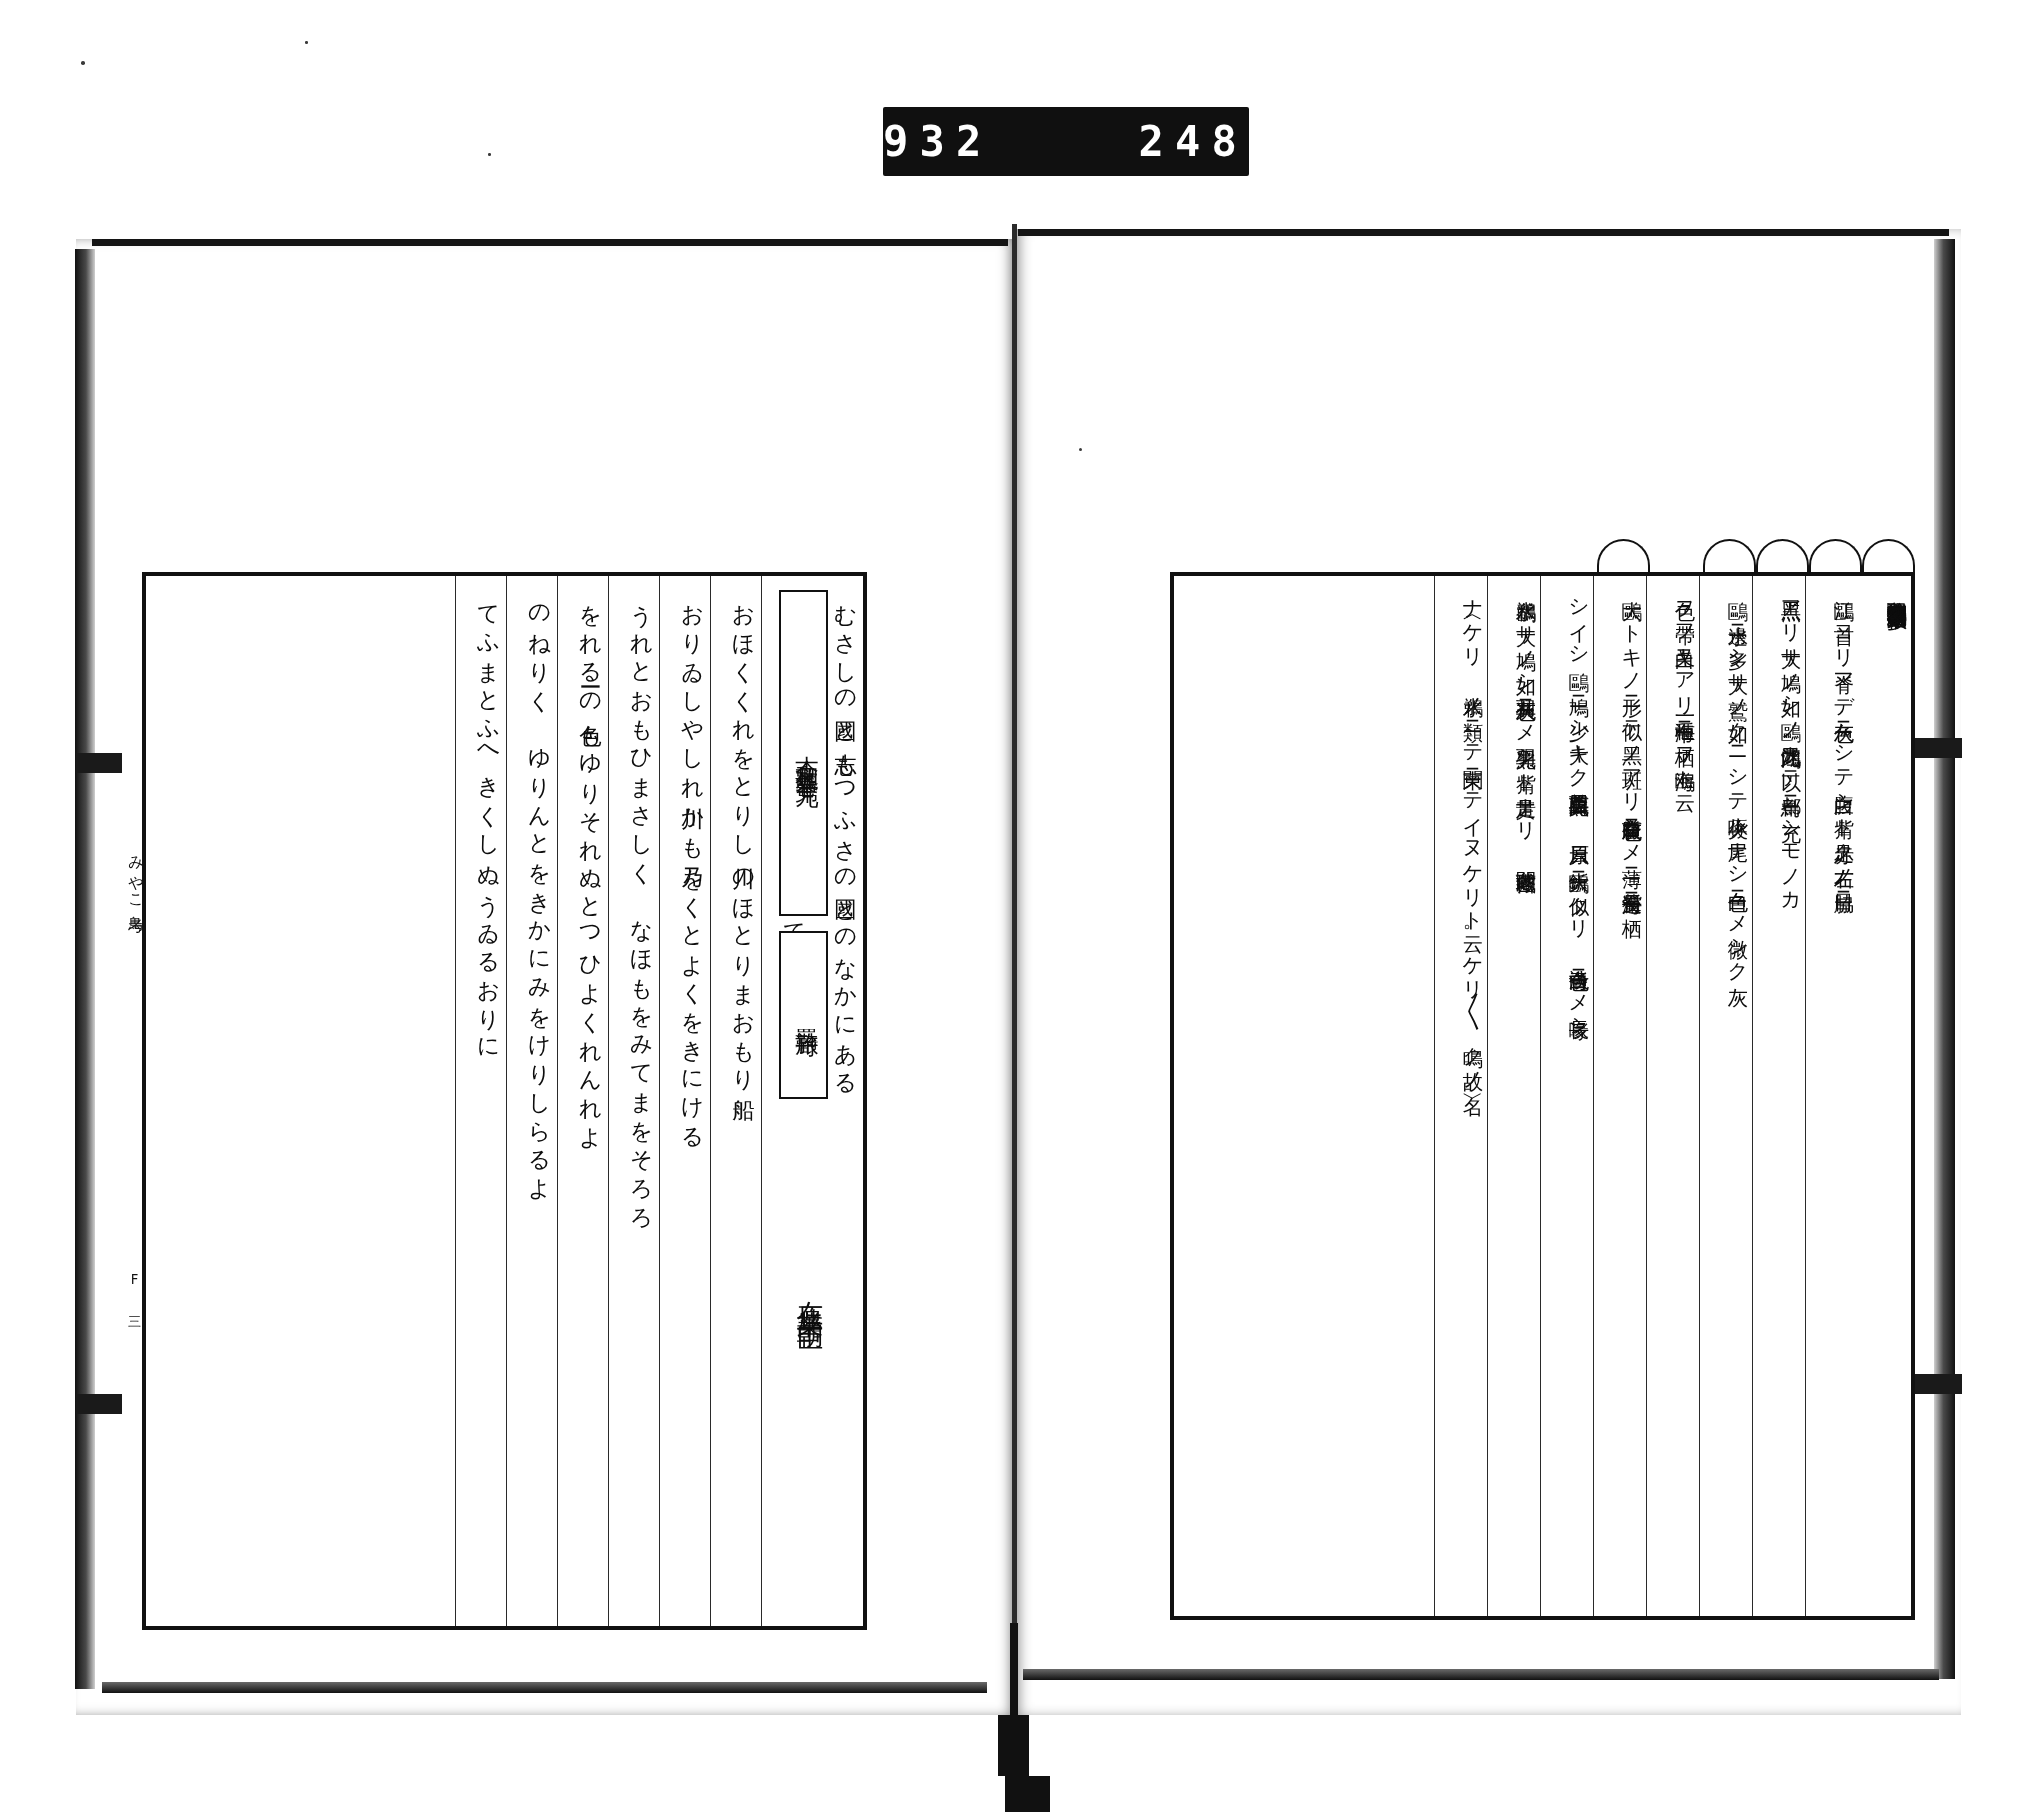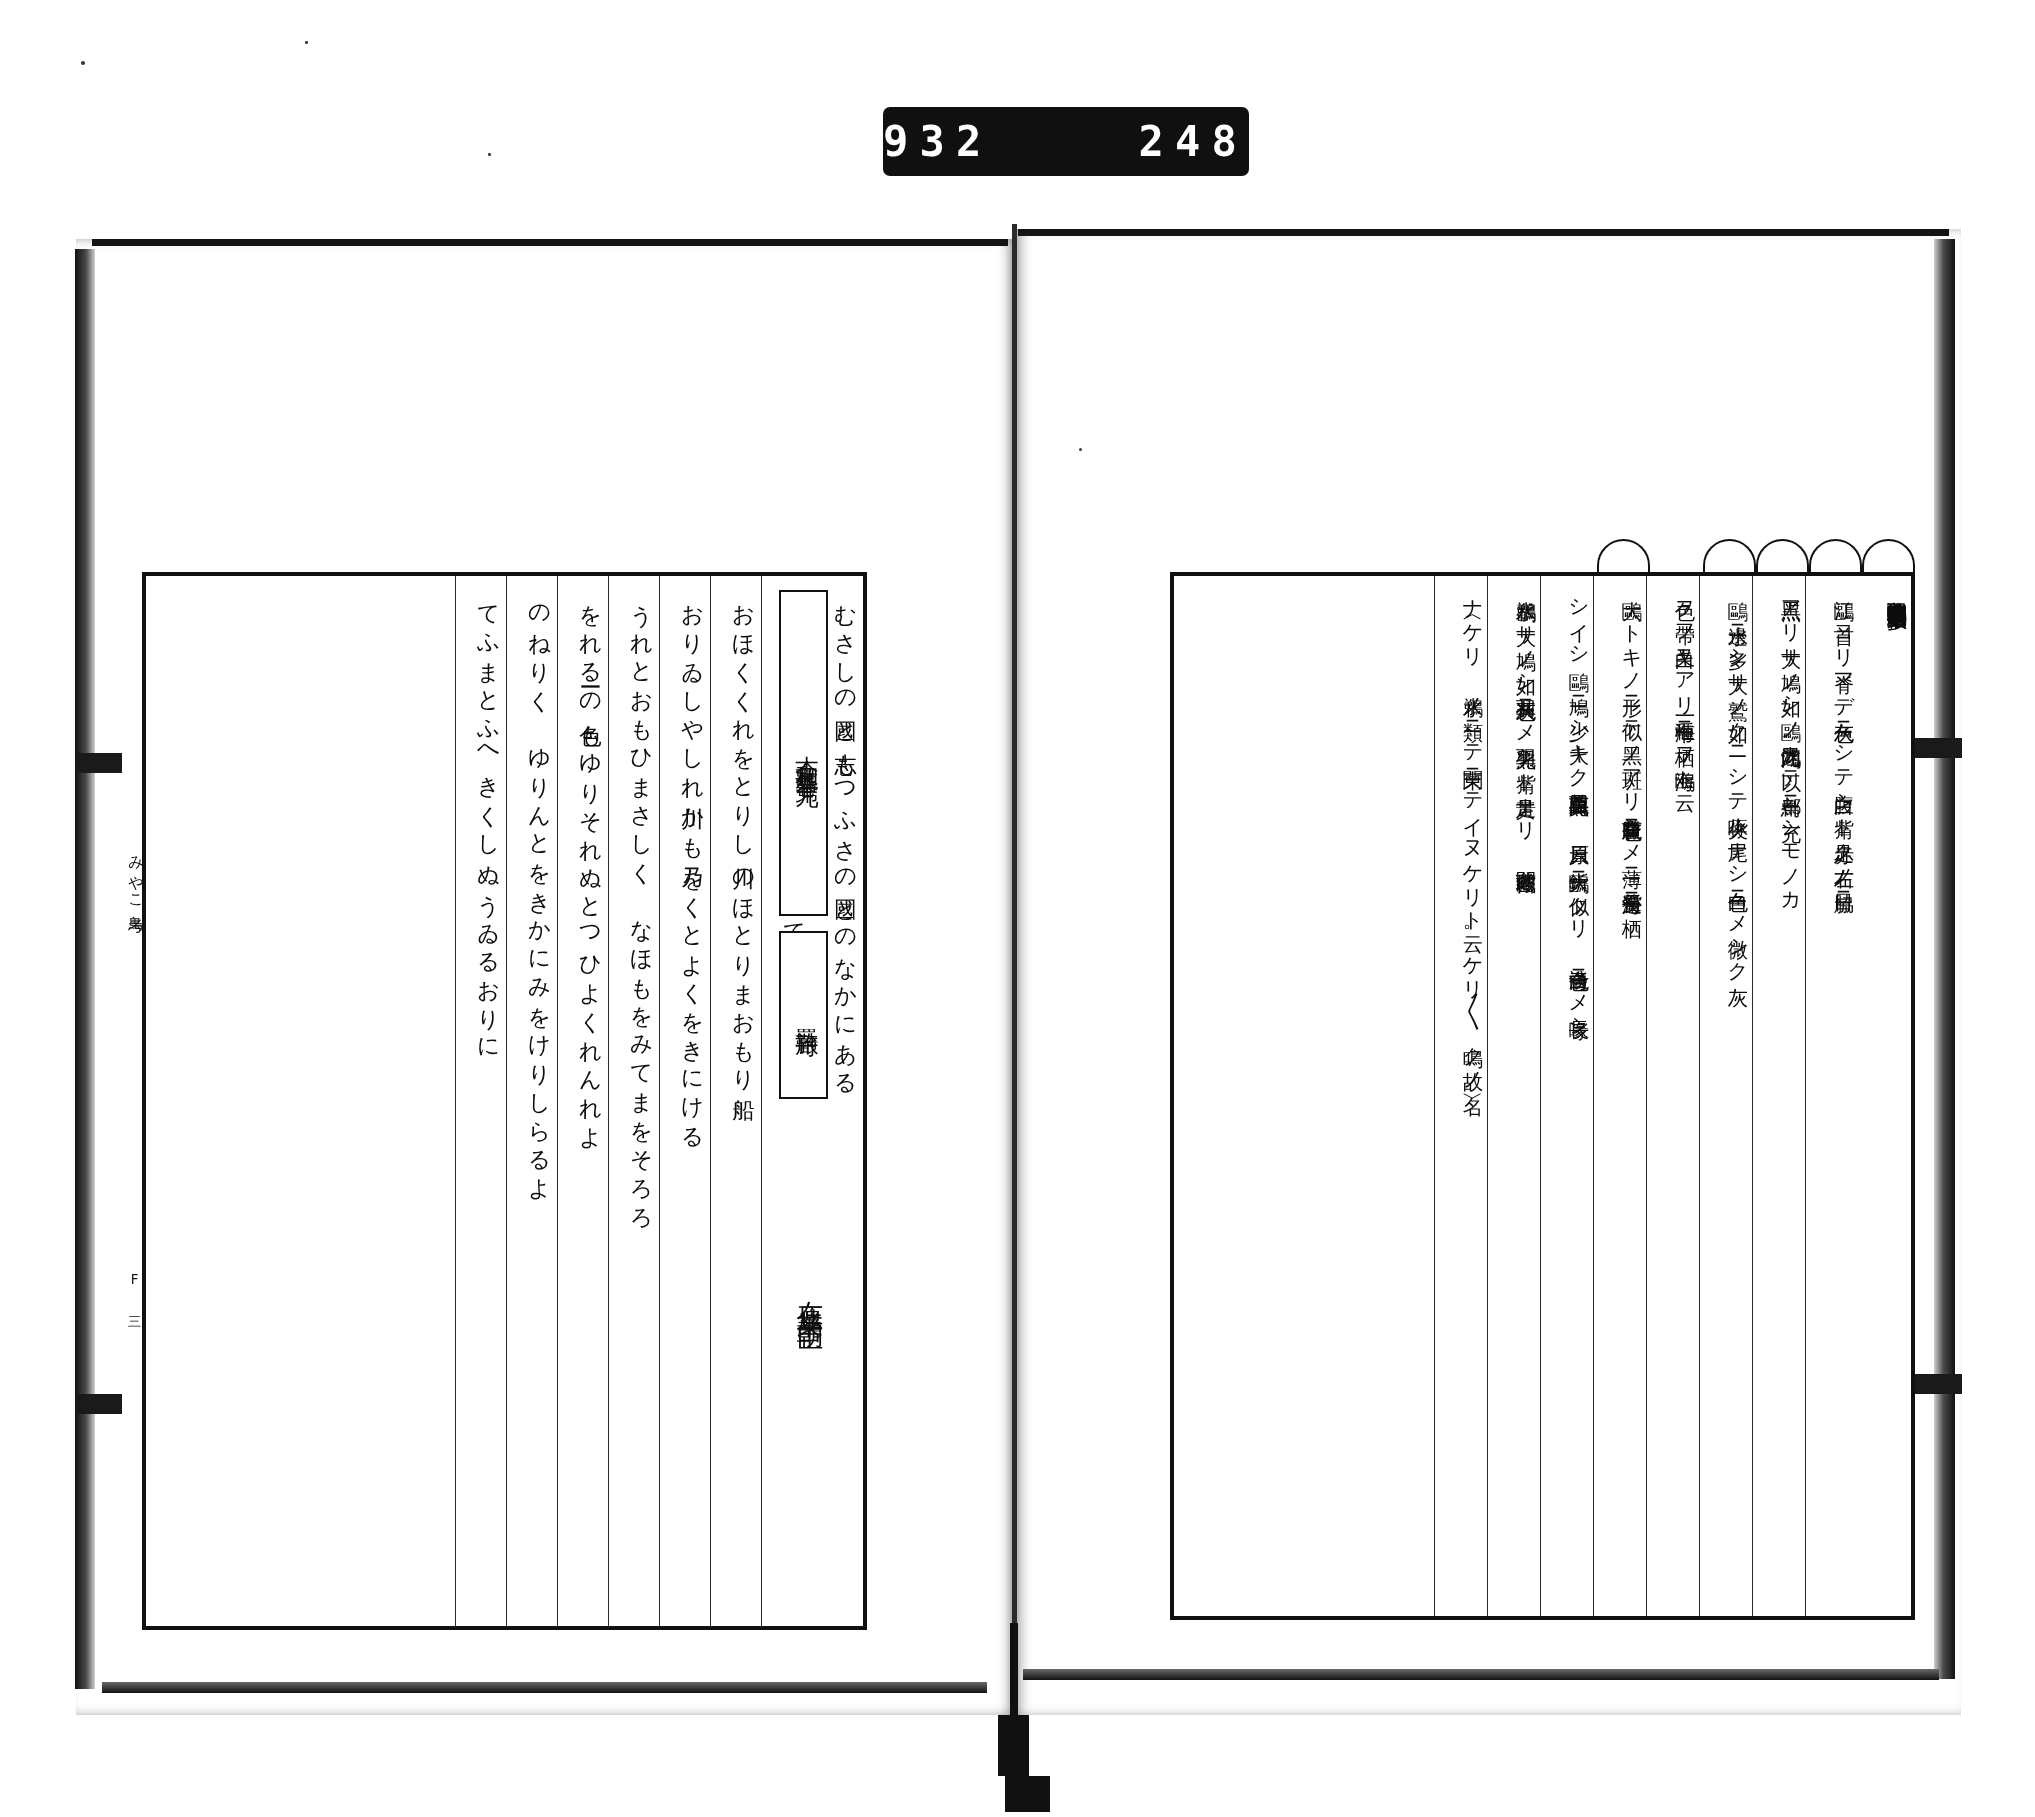--- a/index.html
+++ b/index.html
@@ -16,21 +16,21 @@
   }
 
   
   .film-header {
     position: absolute;
     left: 883px;
     top: 107px;
     width: 366px;
     height: 69px;
     background: #101010;
-    border-radius: 7px;
+    border-radius: 2px;
   }
   .film-header .digits {
     position: absolute;
     top: 10.2px;
     left: 0;
     width: 100%;
     text-align: center;
     color: #ffffff;
     font-family: "DejaVu Sans Mono", monospace;
     font-size: 42px;

